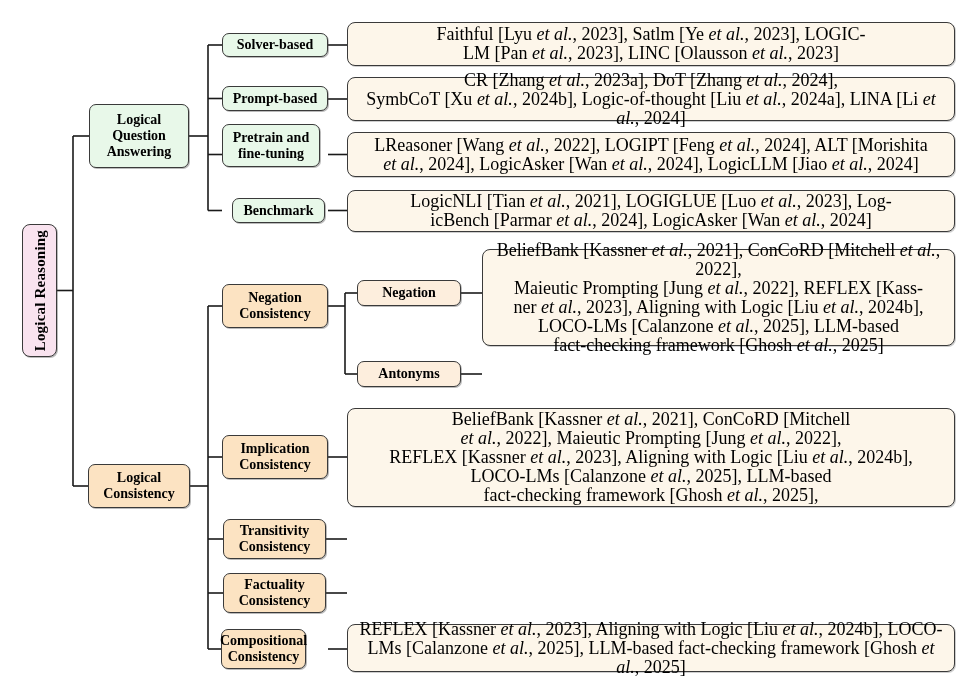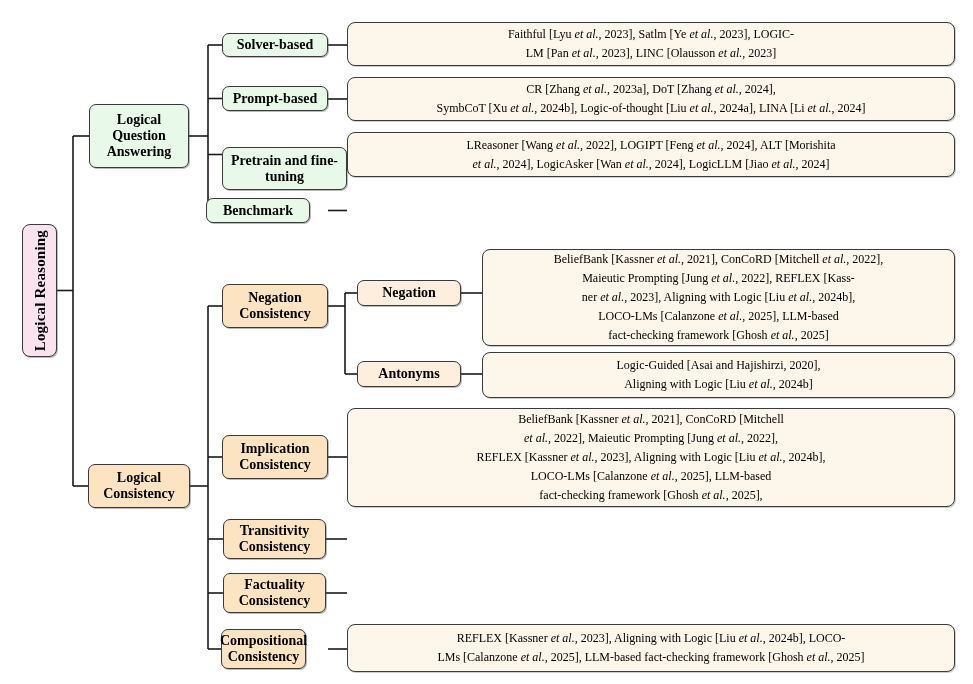--- a/index.html
+++ b/index.html
@@ -28,21 +28,21 @@
   .root-node .vtext {
     writing-mode:vertical-rl; transform:rotate(180deg);
     font-size:15px; letter-spacing:0.2px; white-space:nowrap;
   }
   .green  { background:var(--qa-fill,#e8f8e9); }
   .orange { background:var(--consistency-fill,#fce3c2); }
   .subcat { background:var(--subcategory-fill,#fdeedd); }
 
   .leaf {
     background:var(--leaf-fill,#fdf6ea);
-    font-weight:normal; font-size:12px; line-height:19px;
+    font-weight:normal; font-size:18px; line-height:19px;
     border-radius:8px; padding:2px 6px;
     box-shadow:1px 1px 0 rgba(60,60,60,0.25);
   }
 </style>
 </head>
 <body>
 
 <div class="canvas">
 
   <svg class="wires" width="973" height="684">
@@ -86,47 +86,47 @@
 
   <div class="node root-node" style="left:22px;top:224px;width:35px;height:133px">
     <span class="vtext">Logical Reasoning</span>
   </div>
 
   <div class="node orange" style="left:88px;top:464px;width:102px;height:44px">Logical Consistency</div>
   <div class="node green" style="left:89px;top:104px;width:100px;height:64px">Logical Question Answering</div>
 
   <div class="node green" style="left:222px;top:33px;width:106px;height:24px">Solver-based</div>
   <div class="node green" style="left:222px;top:86px;width:106px;height:25px">Prompt-based</div>
-  <div class="node green" style="left:222px;top:147px;width:125px;height:43px">Pretrain and fine-tuning</div>
-  <div class="node green" style="left:206px;top:198px;width:104px;height:25px">Benchmark</div>
+  <div class="node green" style="left:222px;top:124px;width:98px;height:43px">Pretrain and fine-tuning</div>
+  <div class="node green" style="left:232px;top:198px;width:93px;height:25px">Benchmark</div>
 
   <div class="node leaf" style="left:347px;top:22px;width:608px;height:44px">
       <div>Faithful [Lyu <i>et al.</i>, 2023], Satlm [Ye <i>et al.</i>, 2023], LOGIC-<br>LM [Pan <i>et al.</i>, 2023], LINC [Olausson <i>et al.</i>, 2023]</div>
     </div>
   <div class="node leaf" style="left:347px;top:77px;width:608px;height:44px">
       <div>CR [Zhang <i>et al.</i>, 2023a], DoT [Zhang <i>et al.</i>, 2024],<br>SymbCoT [Xu <i>et al.</i>, 2024b], Logic-of-thought [Liu <i>et al.</i>, 2024a], LINA [Li <i>et al.</i>, 2024]</div>
     </div>
   <div class="node leaf" style="left:347px;top:132px;width:608px;height:45px">
       <div>LReasoner [Wang <i>et al.</i>, 2022], LOGIPT [Feng <i>et al.</i>, 2024], ALT [Morishita<br><i>et al.</i>, 2024], LogicAsker [Wan <i>et al.</i>, 2024], LogicLLM [Jiao <i>et al.</i>, 2024]</div>
+    </div>
+  <div class="node leaf" style="left:347px;top:190px;width:608px;height:42px">
+      <div>LogicNLI [Tian <i>et al.</i>, 2021], LOGIGLUE [Luo <i>et al.</i>, 2023], Log-<br>icBench [Parmar <i>et al.</i>, 2024], LogicAsker [Wan <i>et al.</i>, 2024]</div>
     </div>
 
   <div class="node subcat" style="left:357px;top:280px;width:104px;height:26px">Negation</div>
   <div class="node orange" style="left:222px;top:284px;width:106px;height:44px">Negation Consistency</div>
   <div class="node orange" style="left:222px;top:435px;width:106px;height:44px">Implication Consistency</div>
   <div class="node subcat" style="left:357px;top:361px;width:104px;height:26px">Antonyms</div>
   <div class="node orange" style="left:223px;top:519px;width:103px;height:40px">Transitivity Consistency</div>
   <div class="node orange" style="left:223px;top:573px;width:103px;height:40px">Factuality Consistency</div>
   <div class="node orange" style="left:221px;top:629px;width:85px;height:40px">Compositional Consistency</div>
 
   <div class="node leaf" style="left:482px;top:249px;width:473px;height:97px">
       <div>BeliefBank [Kassner <i>et al.</i>, 2021], ConCoRD [Mitchell <i>et al.</i>, 2022],<br>Maieutic Prompting [Jung <i>et al.</i>, 2022], REFLEX [Kass-<br>ner <i>et al.</i>, 2023], Aligning with Logic [Liu <i>et al.</i>, 2024b],<br>LOCO-LMs [Calanzone <i>et al.</i>, 2025], LLM-based<br>fact-checking framework [Ghosh <i>et al.</i>, 2025]</div>
     </div>
-  <div class="node leaf" style="left:482px;top:352px;width:473px;height:46px">
-      <div>Logic-Guided [Asai and Hajishirzi, 2020],<br>Aligning with Logic [Liu <i>et al.</i>, 2024b]</div>
-    </div>
   <div class="node leaf" style="left:347px;top:408px;width:608px;height:99px">
       <div>BeliefBank [Kassner <i>et al.</i>, 2021], ConCoRD [Mitchell<br><i>et al.</i>, 2022], Maieutic Prompting [Jung <i>et al.</i>, 2022],<br>REFLEX [Kassner <i>et al.</i>, 2023], Aligning with Logic [Liu <i>et al.</i>, 2024b],<br>LOCO-LMs [Calanzone <i>et al.</i>, 2025], LLM-based<br>fact-checking framework [Ghosh <i>et al.</i>, 2025],</div>
     </div>
   <div class="node leaf" style="left:347px;top:624px;width:608px;height:48px">
       <div>REFLEX [Kassner <i>et al.</i>, 2023], Aligning with Logic [Liu <i>et al.</i>, 2024b], LOCO-<br>LMs [Calanzone <i>et al.</i>, 2025], LLM-based fact-checking framework [Ghosh <i>et al.</i>, 2025]</div>
     </div>
 
 </div>
 
 </body></html>

